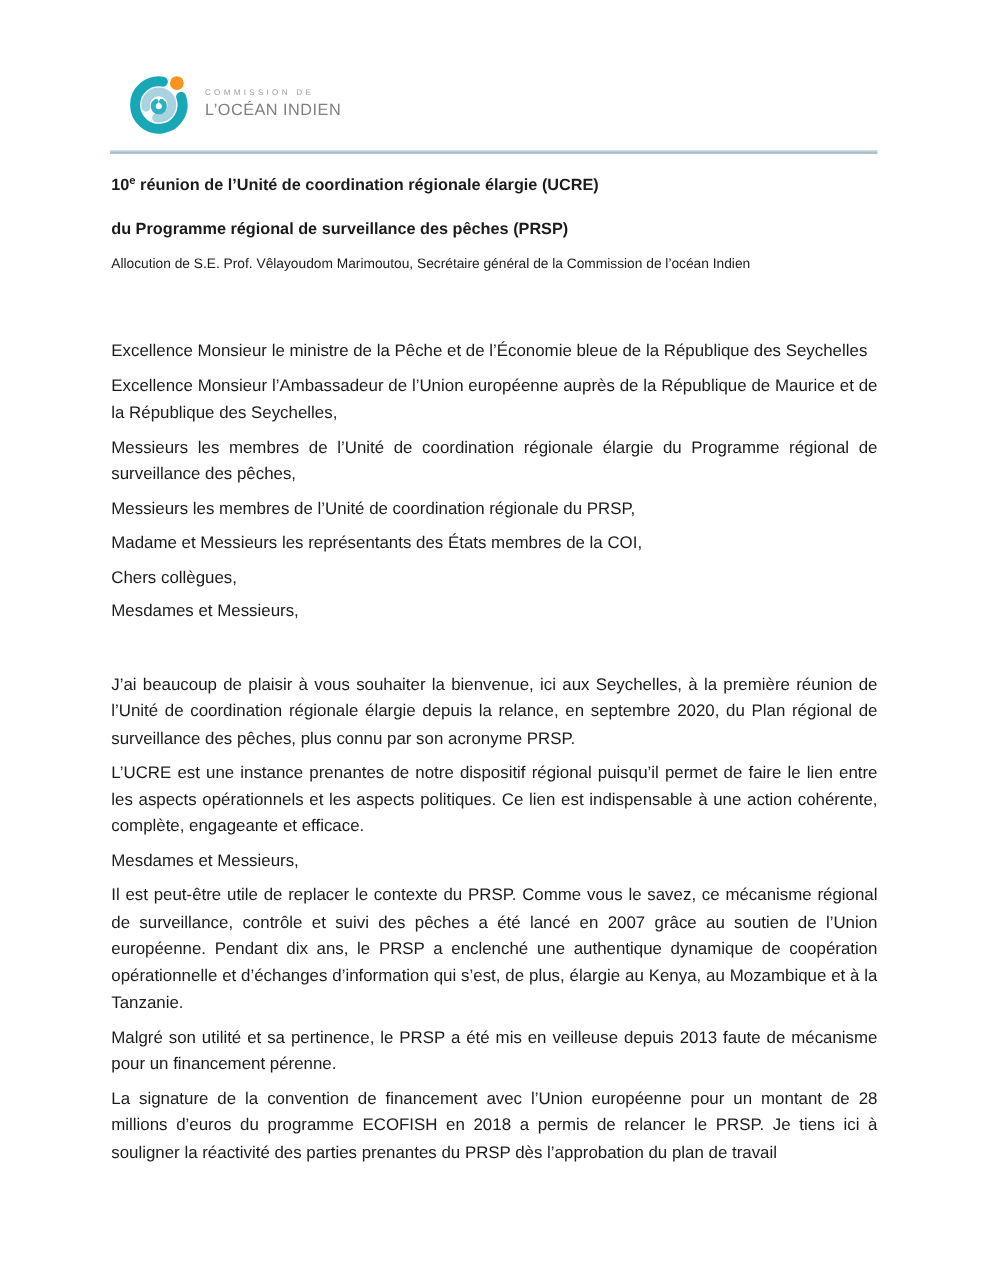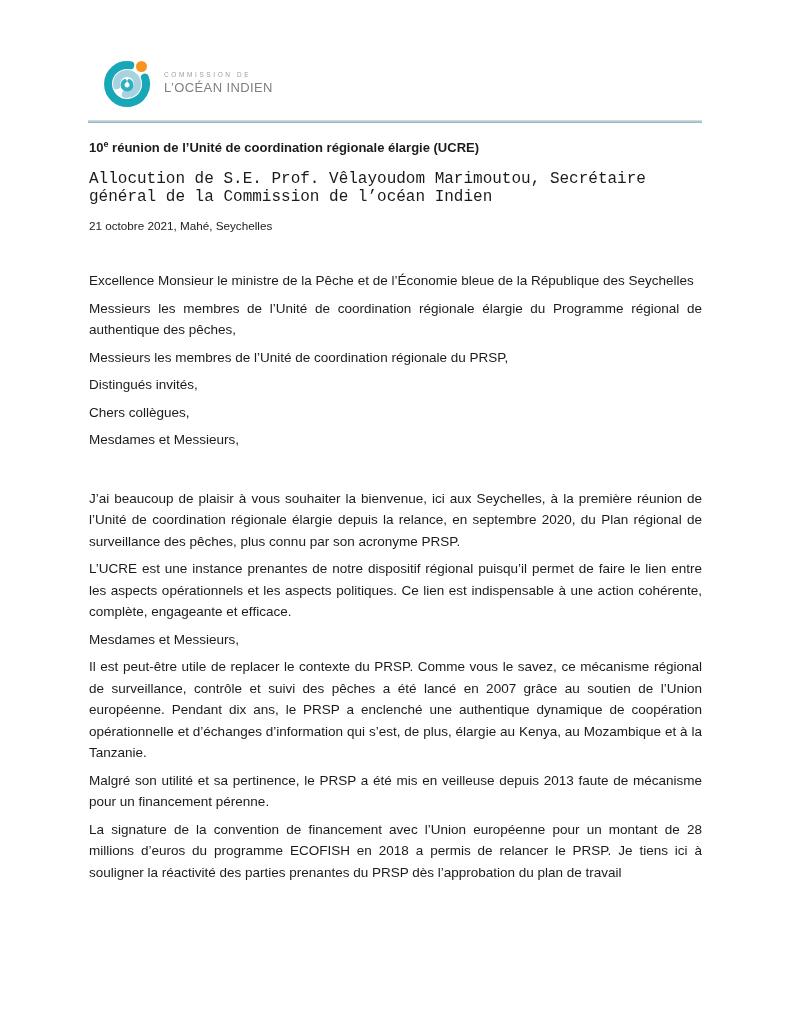--- a/index.html
+++ b/index.html
@@ -30,21 +30,21 @@
   .header-rule{top:120px;background:linear-gradient(#d8e6ea,#8fafbd);}
   
   .title-block{
     position:absolute;top:136px;left:89px;width:613px;
     text-align:left;
   }
   .title-block p{margin:0;}
   .doc-title{font-size:13px;font-weight:bold;line-height:16px;}
   .doc-title sup{font-size:9px;}
   .doc-title2{margin-top:19px !important;}
-  .doc-subtitle{margin-top:14px !important;font-size:16px;font-family:Liberation Mono, monospace;}
+  .doc-subtitle{margin-top:14px !important;font-size:11px;}
   .doc-date{margin-top:13px !important;font-size:11.7px;}
   
   .body-text{
     position:absolute;top:270px;left:89px;width:613px;height:694px;
     overflow:hidden;
     font-size:13.5px;line-height:21.5px;
     text-align:justify;
   }
   .body-text p{margin:0 0 6px 0;}
   .body-text p.gap-before{margin-top:37px;}
@@ -75,29 +75,30 @@
     <div class="logo-text">
       <div class="logo-line1">COMMISSION DE</div>
       <div class="logo-line2">L’OCÉAN INDIEN</div>
     </div>
   </div>
 
   <div class="rule header-rule"></div>
 
   <div class="title-block">
     <p class="doc-title"><span>10</span><sup>e</sup><span> réunion de l’Unité de coordination régionale élargie (UCRE)</span></p>
+    <p class="doc-title doc-title2">du Programme régional de surveillance des pêches (PRSP)</p>
     <p class="doc-subtitle">Allocution de S.E. Prof. Vêlayoudom Marimoutou, Secrétaire général de la Commission de l’océan Indien</p>
-    <p class="doc-date">21 octobre 2021, Mahé, Seychelles</p>
   </div>
 
   <div class="body-text">
     <p>Excellence Monsieur le ministre de la Pêche et de l’Économie bleue de la République des Seychelles</p>
-    <p>Messieurs les membres de l’Unité de coordination régionale élargie du Programme régional de authentique des pêches,</p>
+    <p>Excellence Monsieur l’Ambassadeur de l’Union européenne auprès de la République de Maurice et de la République des Seychelles,</p>
+    <p>Messieurs les membres de l’Unité de coordination régionale élargie du Programme régional de surveillance des pêches,</p>
     <p>Messieurs les membres de l’Unité de coordination régionale du PRSP,</p>
-    <p>Distingués invités,</p>
+    <p>Madame et Messieurs les représentants des États membres de la COI,</p>
     <p>Chers collègues,</p>
     <p>Mesdames et Messieurs,</p>
     <p class="gap-before">J’ai beaucoup de plaisir à vous souhaiter la bienvenue, ici aux Seychelles, à la première réunion de l’Unité de coordination régionale élargie depuis la relance, en septembre 2020, du Plan régional de surveillance des pêches, plus connu par son acronyme PRSP.</p>
     <p>L’UCRE est une instance prenantes de notre dispositif régional puisqu’il permet de faire le lien entre les aspects opérationnels et les aspects politiques. Ce lien est indispensable à une action cohérente, complète, engageante et efficace.</p>
     <p>Mesdames et Messieurs,</p>
     <p>Il est peut-être utile de replacer le contexte du PRSP. Comme vous le savez, ce mécanisme régional de surveillance, contrôle et suivi des pêches a été lancé en 2007 grâce au soutien de l’Union européenne. Pendant dix ans, le PRSP a enclenché une authentique dynamique de coopération opérationnelle et d’échanges d’information qui s’est, de plus, élargie au Kenya, au Mozambique et à la Tanzanie.</p>
     <p>Malgré son utilité et sa pertinence, le PRSP a été mis en veilleuse depuis 2013 faute de mécanisme pour un financement pérenne.</p>
     <p>La signature de la convention de financement avec l’Union européenne pour un montant de 28 millions d’euros du programme ECOFISH en 2018 a permis de relancer le PRSP. Je tiens ici à souligner la réactivité des parties prenantes du PRSP dès l’approbation du plan de travail</p>
   </div>
 

